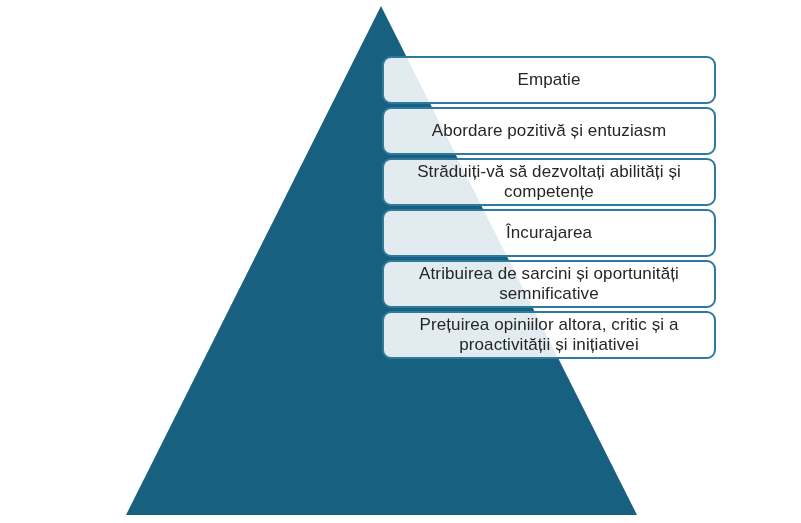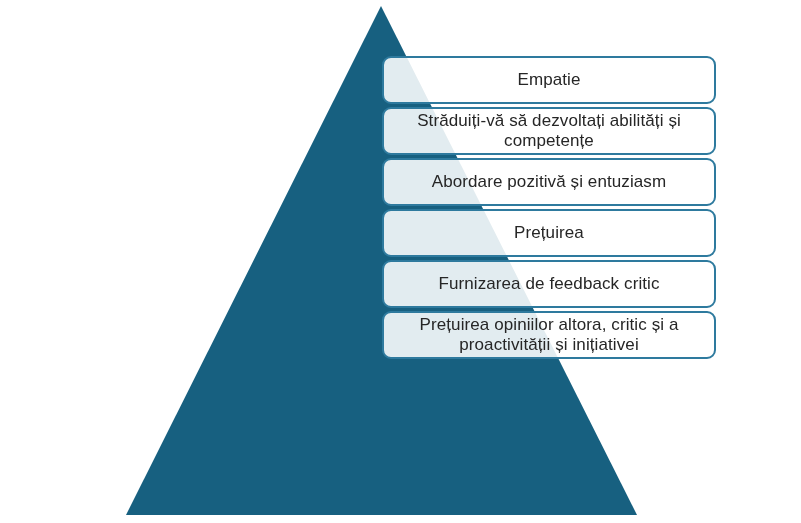--- a/index.html
+++ b/index.html
@@ -73,35 +73,35 @@
     <polygon points="381,6 637,515 126,515" fill="#176080"></polygon>
   </svg>
 
   <div class="levels-stack">
 
     <div class="level-row">
       <span class="level-label">Empatie</span>
     </div>
 
     <div class="level-row">
+      <span class="level-label">Abordare pozitivă și entuziasm</span>
+    </div>
+
+    <div class="level-row">
       <span class="level-label">Străduiți-vă să dezvoltați abilități și competențe</span>
     </div>
 
     <div class="level-row">
-      <span class="level-label">Abordare pozitivă și entuziasm</span>
+      <span class="level-label">Încurajarea</span>
     </div>
 
     <div class="level-row">
-      <span class="level-label">Prețuirea</span>
+      <span class="level-label">Atribuirea de sarcini și oportunități semnificative</span>
     </div>
 
-
-    <div class="level-row">
-      <span class="level-label">Furnizarea de feedback critic</span>
-    </div>
 
 
     <div class="level-row">
       <span class="level-label">Prețuirea opiniilor altora, critic și a proactivității și inițiativei</span>
     </div>
 
   </div>
 </div>
 
 </body></html>

